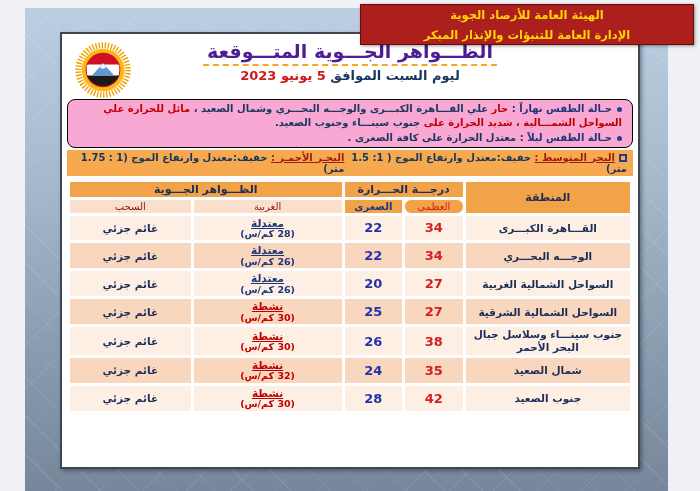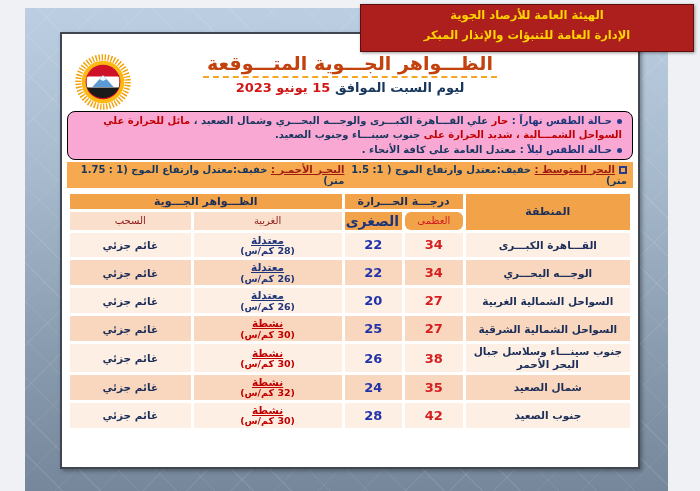--- a/index.html
+++ b/index.html
@@ -18,32 +18,32 @@
   }
   
   .card {
     position:absolute; left:60px; top:32px; width:580px; height:437px;
     background:#ffffff; border:2px solid #404650;
     box-shadow:2px 2px 4px rgba(0,0,0,.35);
     direction:rtl; padding:4px 5px;
   }
   
   .authority-box {
-    position:absolute; left:360px; top:4px; width:334px; height:48px;
+    position:absolute; left:360px; top:4px; width:334px; height:41px;
     background:#ad1f1c; border:1px solid #5e0c0c; z-index:5;
     color:#ffd400; font-weight:bold; font-size:11.5px; line-height:20px;
     text-align:center; direction:rtl;
     box-shadow:1px 1px 3px rgba(0,0,0,.4);
   }
   
   .title-wrap { position:relative; height:58px; }
   .logo { position:absolute; left:8px; top:2px; width:56px; height:56px; }
   .main-title {
-    display:block; text-align:center; margin:14px auto 0 auto; width:max-content;
-    color:#c2410c; font-size:19px; font-weight:bold;
+    display:block; text-align:center; margin:2px auto 0 auto; width:max-content;
+    color:#4c1d95; font-size:19px; font-weight:bold;
     border-bottom:2px dashed #f5a623; padding:0 4px 2px 4px;
   }
   .date-line { text-align:center; font-size:13px; font-weight:bold; color:#17365d; margin-top:2px; }
   .date-red { color:#d01818; }
   
   .notes { font-size:10px; font-weight:bold; color:#17365d; }
   .note-line { padding:1px 6px; line-height:1.35; }
   .bullet-dot {
     display:inline-block; width:5px; height:5px; border-radius:50%;
     background:#2a3b8f; margin-left:5px; vertical-align:middle;
@@ -65,21 +65,21 @@
   }
   .sea-label { color:#9e1c12; text-decoration:underline; }
   
   table.weather {
     width:100%; margin-top:3px; border-collapse:separate; border-spacing:3px;
     table-layout:fixed; direction:rtl;
   }
   th, td { padding:1px 3px; text-align:center; vertical-align:middle; }
   .hdr { background:#f2a34a; color:#1c2e57; font-size:11px; font-weight:bold; }
   .sub-max { background:#f2a34a; color:#d42020; font-size:10px; font-weight:normal;border-radius:6px; }
-  .sub-min { background:#f2a34a; color:#1f3579; font-size:14px; font-weight:bold; }
+  .sub-min { background:#f2a34a; color:#1f3579; font-size:10px; font-weight:bold; }
   .subhdr { background:#fae0cc; color:#8b1a1a; font-size:10px; font-weight:normal; }
   tr.r-light td { background:#fdefe4; }
   tr.r-dark td { background:#f8d7be; }
   td.region { font-size:10.5px; font-weight:bold; color:#1c2e57; line-height:1.2; }
   td.tmax { font-size:13px; font-weight:bold; color:#d42020; }
   td.tmin { font-size:13px; font-weight:bold; color:#2233aa; }
   .wind-type { font-size:10.5px; font-weight:bold; text-decoration:underline; line-height:1.15; }
   .wind-speed { font-size:9.5px; font-weight:bold; line-height:1.15; }
   .navy-w { color:#1f3579; }
   .red-w { color:#c00000; }
@@ -102,31 +102,31 @@
       <circle cx="50" cy="50" r="44" fill="none" stroke="#f2a007" stroke-width="11" stroke-dasharray="2.5 3"></circle>
       <circle cx="50" cy="50" r="38" fill="#fdb913"></circle>
       <circle cx="50" cy="50" r="31" fill="#ce1126"></circle>
       <path d="M19.5,53 A31,31 0 0 0 80.5,53 Z" fill="#1a1a1a"></path>
       <rect x="21" y="40" width="58" height="20" rx="3" fill="#ffffff"></rect>
       <polygon points="31,59 50,38 69,59" fill="#5b9bd5"></polygon>
       <polygon points="44,45 50,38 56,45 50,48" fill="#eef6ff"></polygon>
     </svg>
     <span class="main-title">الظـــواهر الجـــوية المتـــوقعة</span>
     <div class="date-line">
-      <span>ليوم السبت الموافق </span><span class="date-red">15 يونيو 2023</span>
+      <span>ليوم السبت الموافق </span><span class="date-red">5 يونيو 2023</span>
     </div>
   </div>
 
   <div class="notes">
     <div class="blue-box">
       <div class="note-line">
         <span class="bullet-dot"></span><span class="lbl">حـالة الطقس نهاراً :</span><span class="seg-red"> حار</span><span> علي القـــاهرة الكبـــرى والوجـــه البحـــري وشمال الصعيد ، </span><span class="seg-red">مائل للحرارة علي السواحل الشمـــالية ، شديد الحرارة على</span><span> جنوب سينـــاء وجنوب الصعيد.</span>
       </div>
       <div class="note-line">
-        <span class="bullet-dot"></span><span class="lbl">حـالة الطقس ليلاً :</span><span> معتدل العامة على كافة الأنحاء .</span>
+        <span class="bullet-dot"></span><span class="lbl">حـالة الطقس ليلاً :</span><span> معتدل الحرارة على كافة الصغرى .</span>
       </div>
     </div>
     <div class="orange-strip">
       <span>
         <span class="sq-bullet"></span><span class="sea-label">البحر المتوسط :</span><span> خفيف:معتدل وارتفاع الموج ( 1: 1.5 متر)</span>
       </span>
       <span>
         <span class="sea-label">البحـر الأحمـر :</span><span> خفيف:معتدل وارتفاع الموج (1 : 1.75 متر)</span>
       </span>
     </div>

